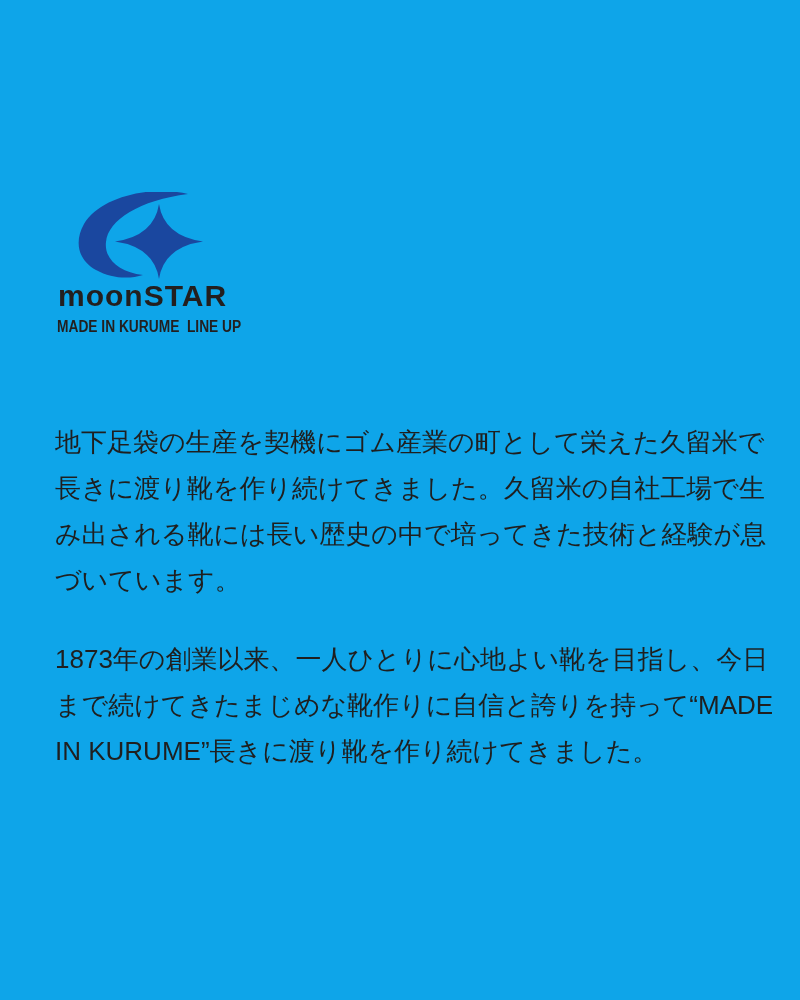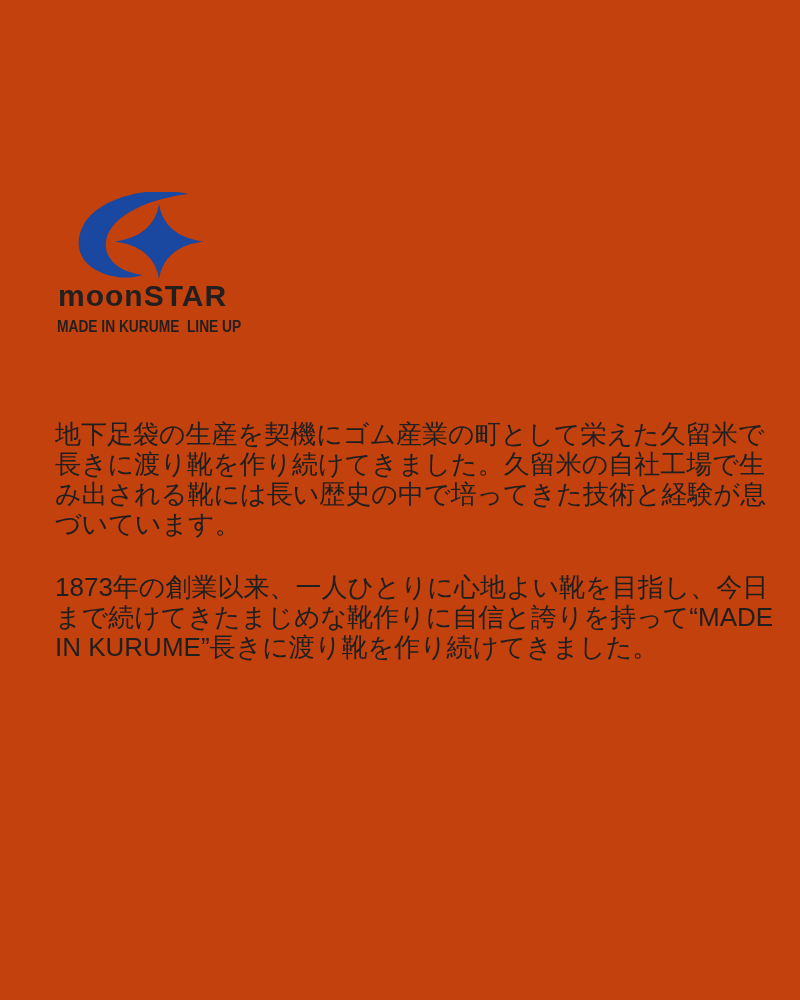--- a/index.html
+++ b/index.html
@@ -5,21 +5,21 @@
   html, body {
     margin: 0;
     padding: 0;
     background: #ffffff;
     font-family: "Liberation Sans", "DejaVu Sans", sans-serif;
   }
   .page {
     position: relative;
     width: 800px;
     height: 1000px;
-    background: #c2410c;
+    background: #0ea5e9;
     overflow: hidden;
   }
   .logo-mark {
     position: absolute;
     left: 78px;
     top: 192px;
     width: 126px;
     height: 88px;
   }
   .wordmark {
@@ -46,21 +46,21 @@
     transform-origin: 0 50%;
     letter-spacing: 0px;
   }
   .body-text {
     position: absolute;
     left: 55px;
     top: 419px;
     width: 745px;
     color: #1f1f1f;
     font-size: 26px;
-    line-height: 30px;
+    line-height: 46px;
     font-weight: 400;
   }
   .body-text p {
     margin: 0 0 33px 0;
     white-space: pre-line;
   }
 </style>
 </head>
 <body>
 

